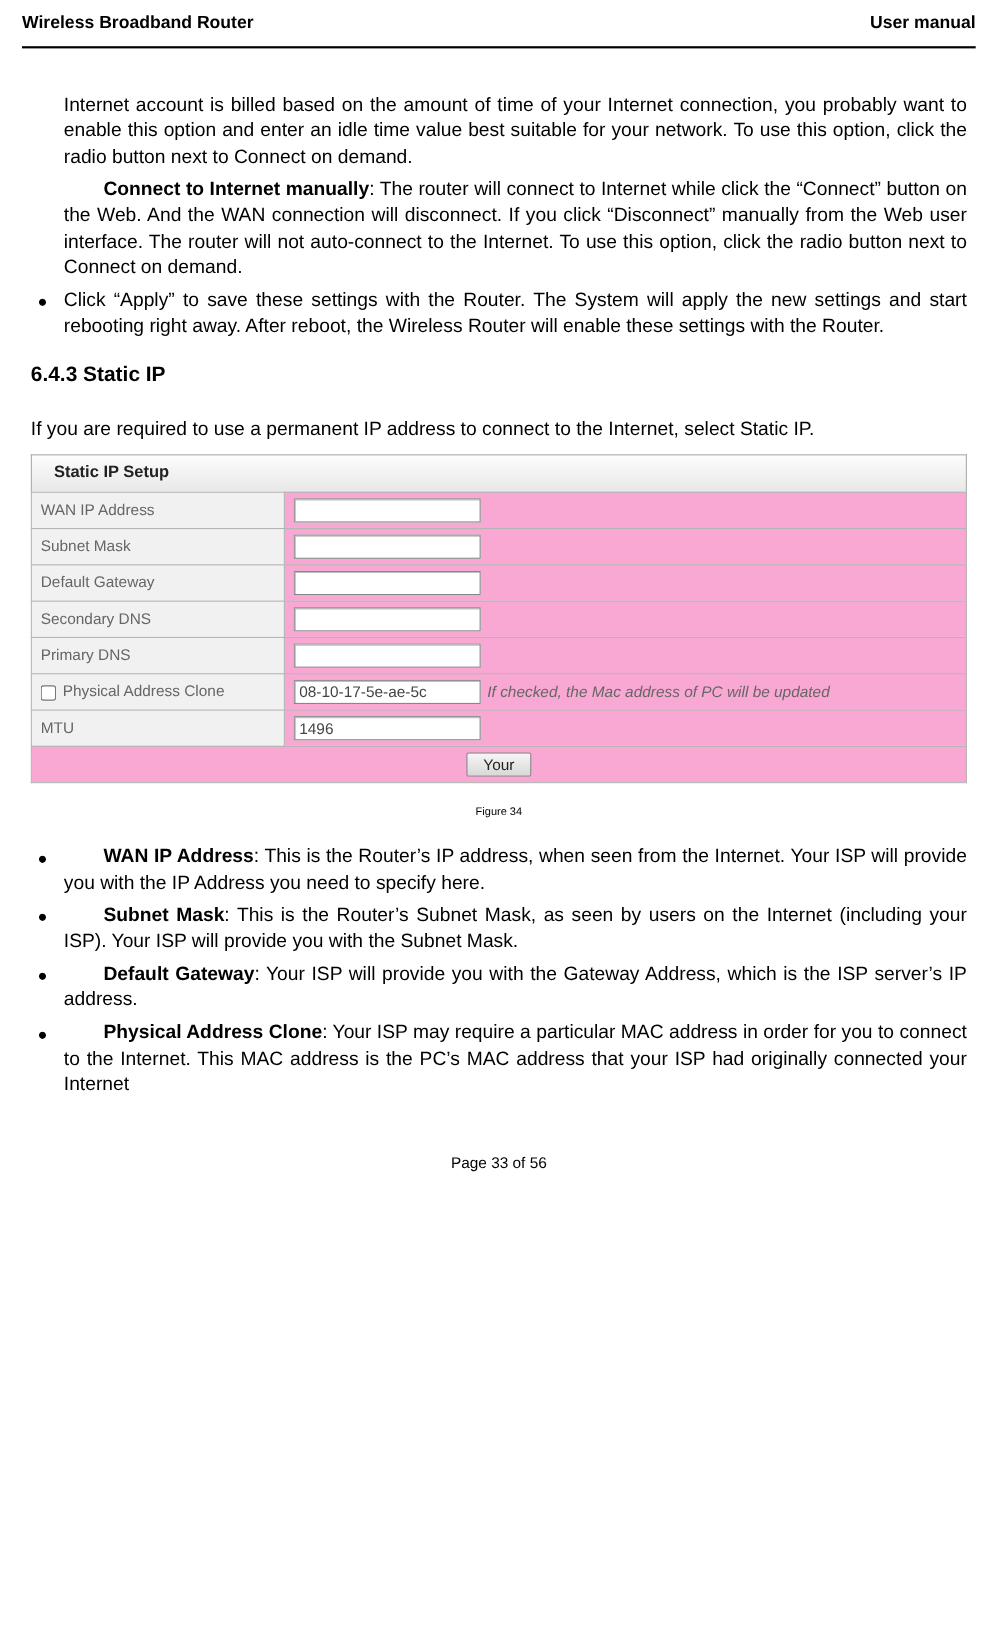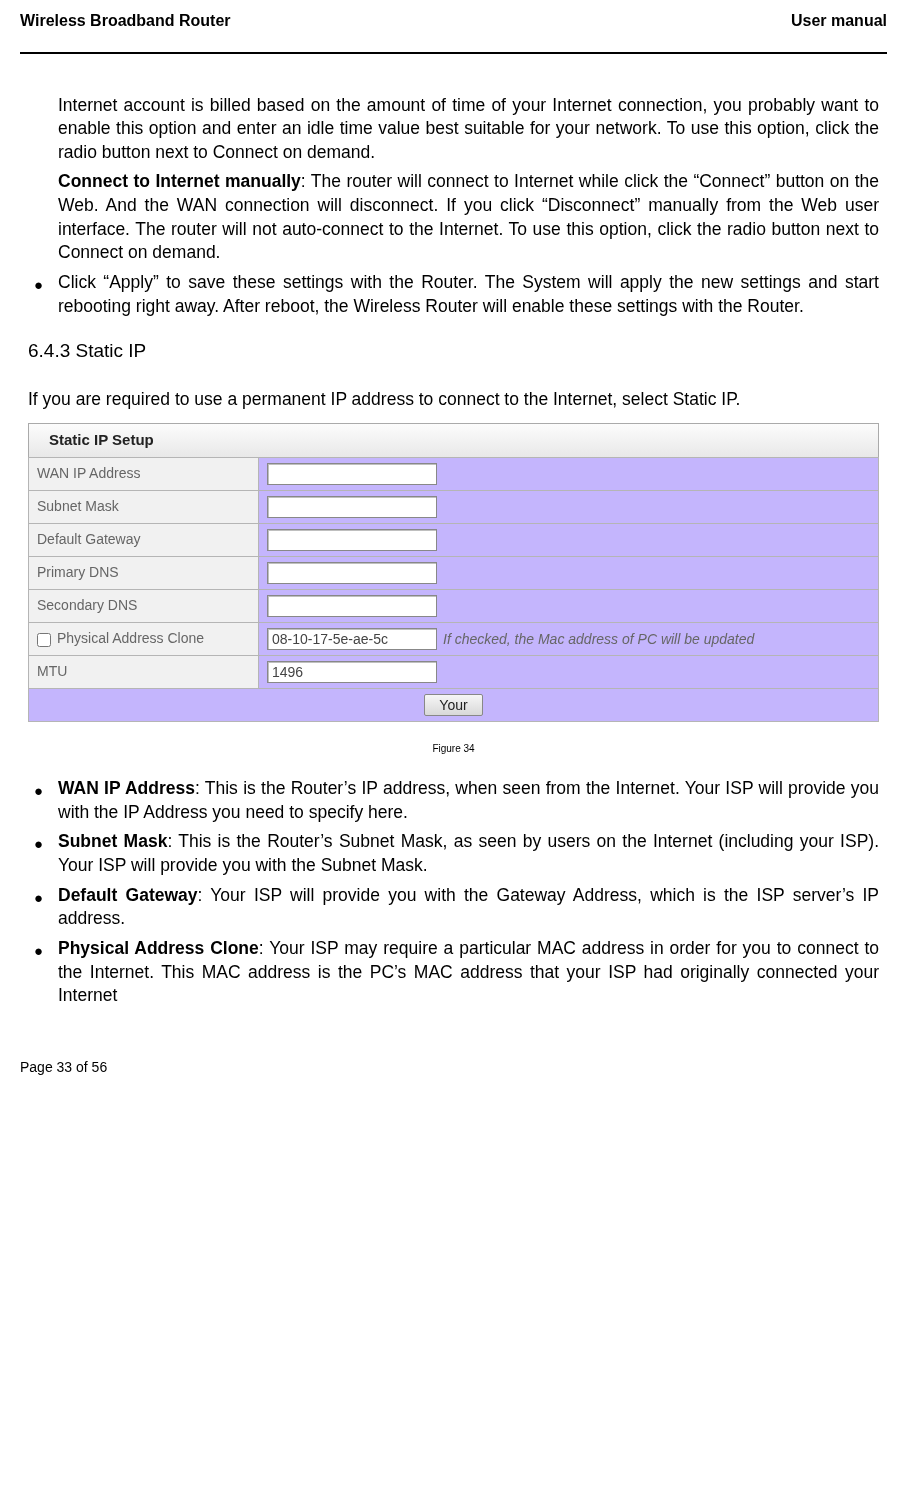--- a/index.html
+++ b/index.html
@@ -13,21 +13,21 @@
       width: 907px;
       padding: 10px 20px 20px 20px;
       font-size: 17.5px;
       line-height: 1.35;
     }
     .header-row {
       display: flex;
       justify-content: space-between;
       font-weight: bold;
       font-size: 16px;
-      padding-bottom: 20px;
+      padding-bottom: 10px;
       border-bottom: 2px solid #000;
       margin-bottom: 40px;
     }
     .content {
       margin: 0 8px;
     }
     .body-para {
       text-align: justify;
       margin-left: 30px;
       margin-bottom: 6px;
@@ -42,23 +42,24 @@
       padding-left: 6px;
       padding-top: 4px;
       flex-shrink: 0;
     }
     .bullet-text {
       flex: 1;
       text-align: justify;
     }
     .bold {
       font-weight: bold;
+      margin-left: 36px;
     }
     .section-head {
-      font-weight: normal;
+      font-weight: bold;
       font-size: 19px;
       margin: 20px 0 24px 0;
     }
     .lead-para {
       margin-bottom: 12px;
     }
     .fig-wrap {
       margin: 0 0 18px 0;
     }
     .panel-title {
@@ -76,21 +77,21 @@
       width: 100%;
       border-collapse: collapse;
       font-family: Tahoma, Arial, sans-serif;
       color: #666;
       font-size: 14px;
     }
     table.form-table td {
       border: 1px solid #b5b5b5;
       padding: 5px 8px;
       vertical-align: middle;
-      background: #c4b5fd;
+      background: #f9a8d4;
     }
     table.form-table td.label-cell {
       background: #f1f1f1;
       width: 230px;
     }
     .text-input {
       font-family: Arial, sans-serif;
       font-size: 14px;
       color: #444;
       border: 1px solid #888;
@@ -118,20 +119,21 @@
       background: linear-gradient(#f6f6f6, #d8d8d8);
       border: 1px solid #888;
       border-radius: 2px;
     }
     .figure-caption {
       text-align: center;
       font-size: 10px;
       margin: 20px 0 22px 0;
     }
     .page-foot {
+      text-align: center;
       font-size: 14px;
       margin-top: 50px;
       color: #000;
     }
     .note-text {
       color: #666;
     }
     .clone-cell {
       display: flex;
       align-items: flex-start;
@@ -183,25 +185,25 @@
       </tr>
       <tr>
         <td class="label-cell">Subnet Mask</td>
         <td><input class="text-input" type="text" style=""></td>
       </tr>
       <tr>
         <td class="label-cell">Default Gateway</td>
         <td><input class="text-input" type="text" style=""></td>
       </tr>
       <tr>
+        <td class="label-cell">Secondary DNS</td>
+        <td><input class="text-input" type="text" style=""></td>
+      </tr>
+      <tr>
         <td class="label-cell">Primary DNS</td>
-        <td><input class="text-input" type="text" style=""></td>
-      </tr>
-      <tr>
-        <td class="label-cell">Secondary DNS</td>
         <td><input class="text-input" type="text" style=""></td>
       </tr>
       <tr>
         <td class="label-cell">
           <input type="checkbox" class="check" style=""><span>Physical Address Clone</span>
         </td>
         <td>
           <div class="clone-cell">
             <input class="text-input" type="text" value="08-10-17-5e-ae-5c" style="">
             <span class="note-text">If checked, the Mac address of PC will be updated</span>

